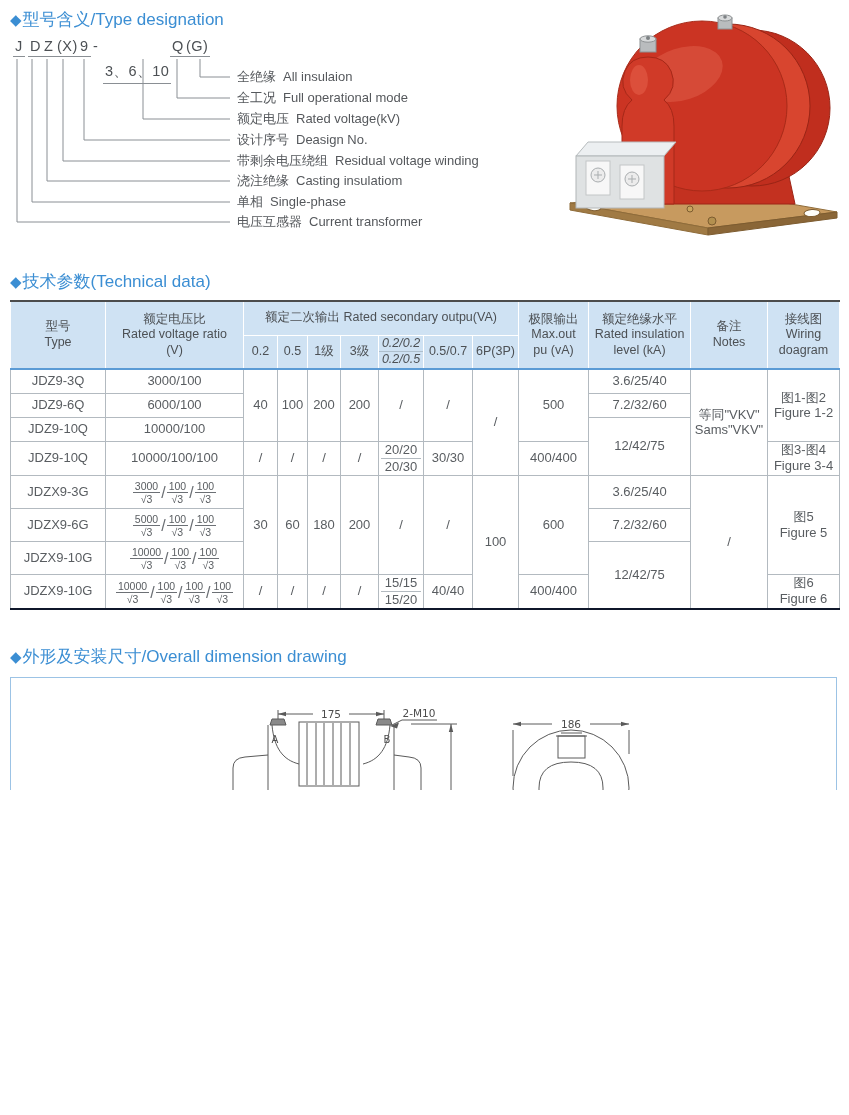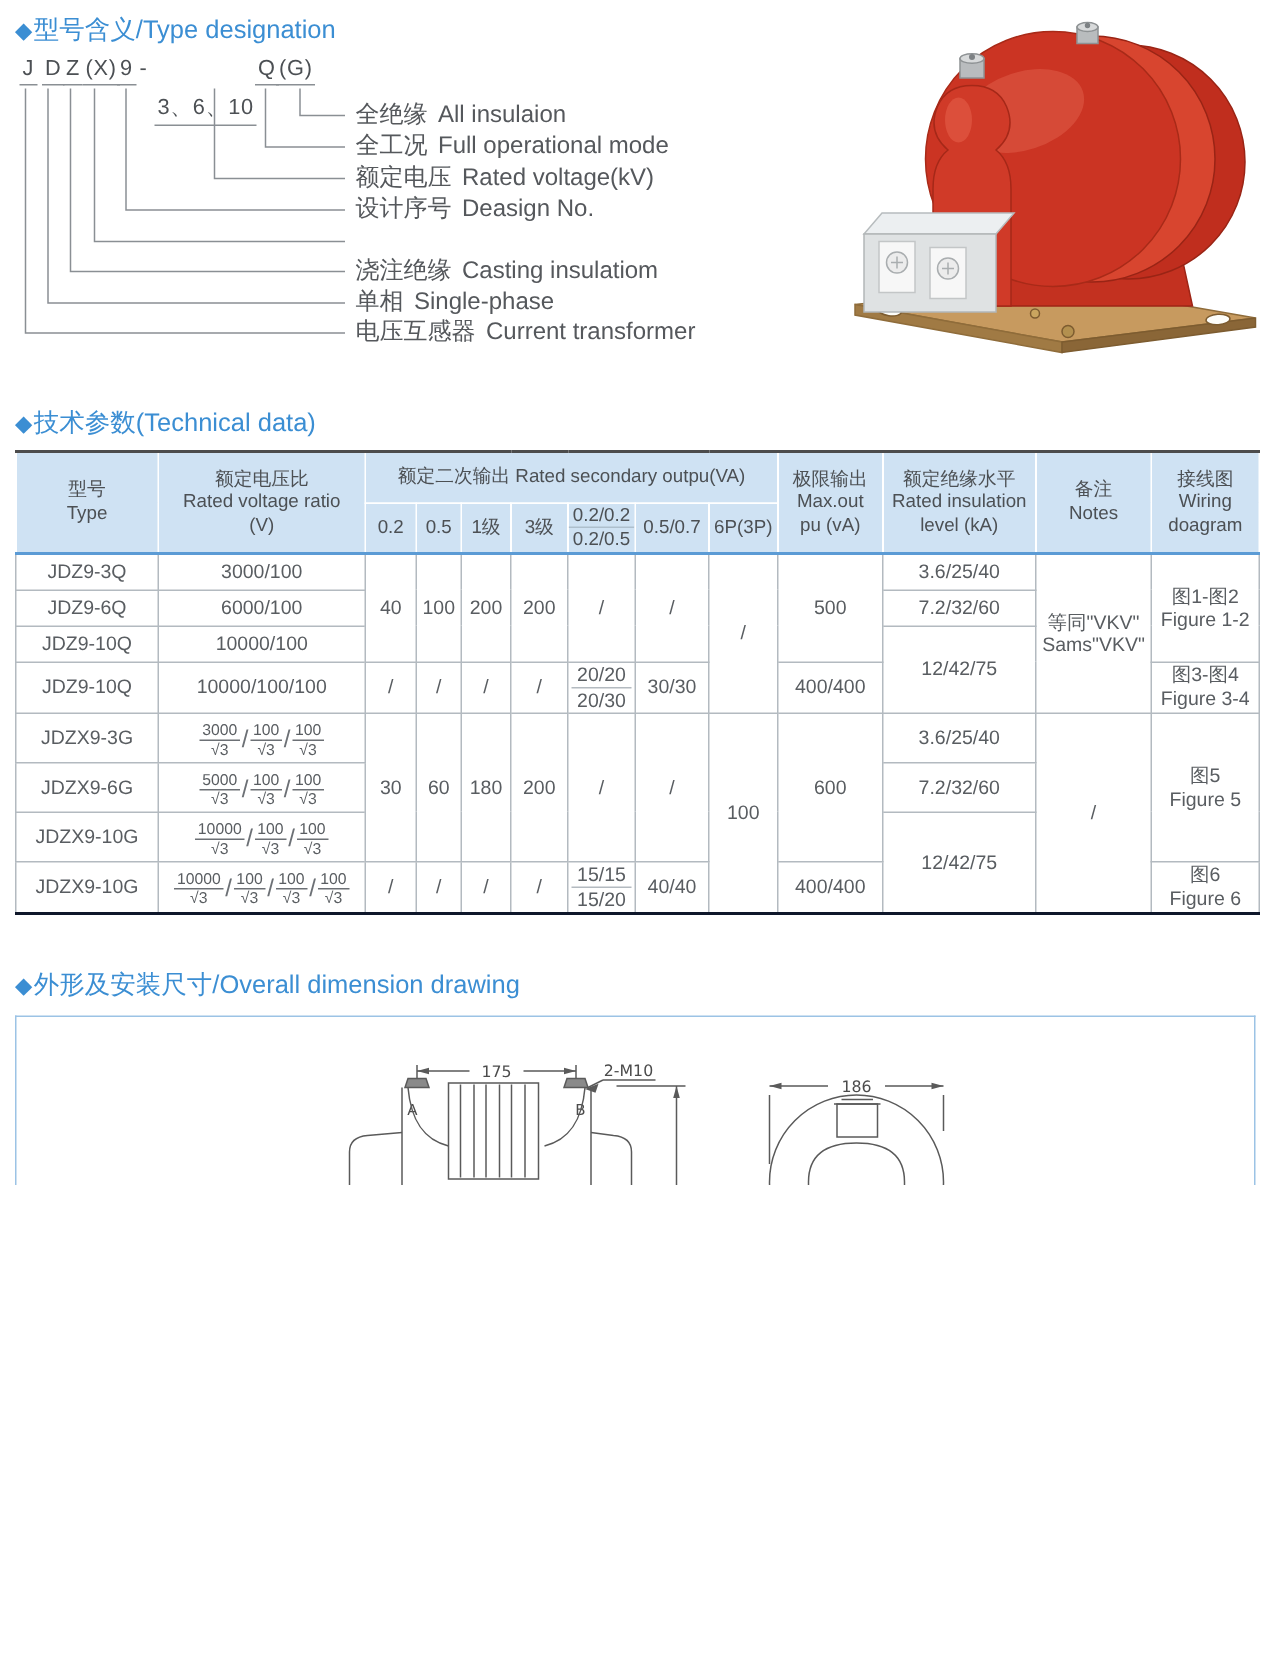--- a/index.html
+++ b/index.html
@@ -4,36 +4,36 @@
 <style>
   html,body{margin:0;padding:0;background:#fff;}
   #page{position:relative;width:849px;height:790px;background:#fff;overflow:hidden;
         font-family:"Liberation Sans","DejaVu Sans",sans-serif;}
   .sec-title{position:absolute;left:10px;font-size:17px;color:#3b8ed3;white-space:nowrap;}
   .sec-title .bullet{font-size:15px;margin-right:1px;}
   
   #designation{position:absolute;left:0;top:36px;width:565px;height:202px;}
   .seg{position:absolute;top:2px;font-size:14.5px;color:#4c5054;border-bottom:1px solid #8a8f94;
        padding:0 2px 2px 2px;white-space:nowrap;letter-spacing:.5px;}
-  .deslabel{position:absolute;left:237px;height:18px;line-height:18px;font-size:16px;
+  .deslabel{position:absolute;left:237px;height:18px;line-height:18px;font-size:13px;
             color:#55585c;white-space:nowrap;}
   .deslabel .cn{margin-right:7px;}
   
   #techtable{position:absolute;left:10px;top:300px;width:829px;border-collapse:collapse;
              table-layout:fixed;border-top:2px solid #4c4c4c;border-bottom:2px solid #0f172a;}
   #techtable th,#techtable td{border:1px solid #b3bac0;text-align:center;vertical-align:middle;
              font-size:13px;color:#595d61;padding:0 2px;font-weight:normal;overflow:hidden;}
   #techtable thead th{background:#cfe2f3;border:1px solid #ffffff;font-size:12.5px;line-height:1.25;
              color:#4c5054;}
   #techtable thead{border-bottom:2px solid #5b9bd5;}
   .pre{white-space:pre-line;line-height:1.2;}
   .stackcell{padding:0;}
   .stackcell div{line-height:16px;}
   .stacktop{border-bottom:1px solid #b3bac0;}
-  .hstack div{line-height:15px;}
+  .hstack div{line-height:15px;font-style:italic;}
   .hstack .stacktop{border-bottom:1px solid #aebfcd;}
   .frac{display:inline-flex;align-items:center;font-size:10.5px;color:#595d61;}
   .fp{display:inline-flex;flex-direction:column;line-height:11px;}
   .fn{border-bottom:1px solid #6c7075;padding:0 2px;}
   .fd{padding-top:1px;}
   .fsl{font-size:16px;color:#6c7075;margin:0 1px;font-weight:300;}
   
   #dimpanel{position:absolute;left:10px;top:677px;width:825px;height:428px;background:#fff;
             border:1px solid #9cc3e5;border-bottom:2px solid #7fb4e0;overflow:hidden;}
   .draw{position:absolute;}
@@ -74,20 +74,21 @@
       <polyline points="63,23 63,125 230,125"></polyline>
       <polyline points="47,23 47,145 230,145"></polyline>
       <polyline points="32,23 32,166 230,166"></polyline>
       <polyline points="17,23 17,186 230,186"></polyline>
     </svg>
 
     <div class="deslabel" style="top:32px;"><span class="cn">全绝缘</span><span>All insulaion</span></div>
     <div class="deslabel" style="top:53px;"><span class="cn">全工况</span><span>Full operational mode</span></div>
     <div class="deslabel" style="top:74px;"><span class="cn">额定电压</span><span>Rated voltage(kV)</span></div>
     <div class="deslabel" style="top:95px;"><span class="cn">设计序号</span><span>Deasign No.</span></div>
+    <div class="deslabel" style="top:116px;"><span class="cn">带剩余电压绕组</span><span>Residual voltage winding</span></div>
     <div class="deslabel" style="top:136px;"><span class="cn">浇注绝缘</span><span>Casting insulatiom</span></div>
     <div class="deslabel" style="top:157px;"><span class="cn">单相</span><span>Single-phase</span></div>
     <div class="deslabel" style="top:177px;"><span class="cn">电压互感器</span><span>Current transformer</span></div>
   </div>
 
   <svg style="position:absolute;left:560px;top:8px;" width="285" height="232" viewBox="0 0 285 232">
     <polygon points="10,195 148,220 277,204 145,181" fill="#c79a5f" stroke="#8f6c3a"></polygon>
     <polygon points="10,195 148,220 148,227 10,202" fill="#a07a44" stroke="#8f6c3a"></polygon>
     <polygon points="148,220 277,204 277,210 148,227" fill="#8a6637" stroke="#7d5c30"></polygon>
     <ellipse cx="33" cy="199" rx="8" ry="3.5" fill="#fdfdf9" stroke="#7d5c30" transform="rotate(8 33 199)"></ellipse>

